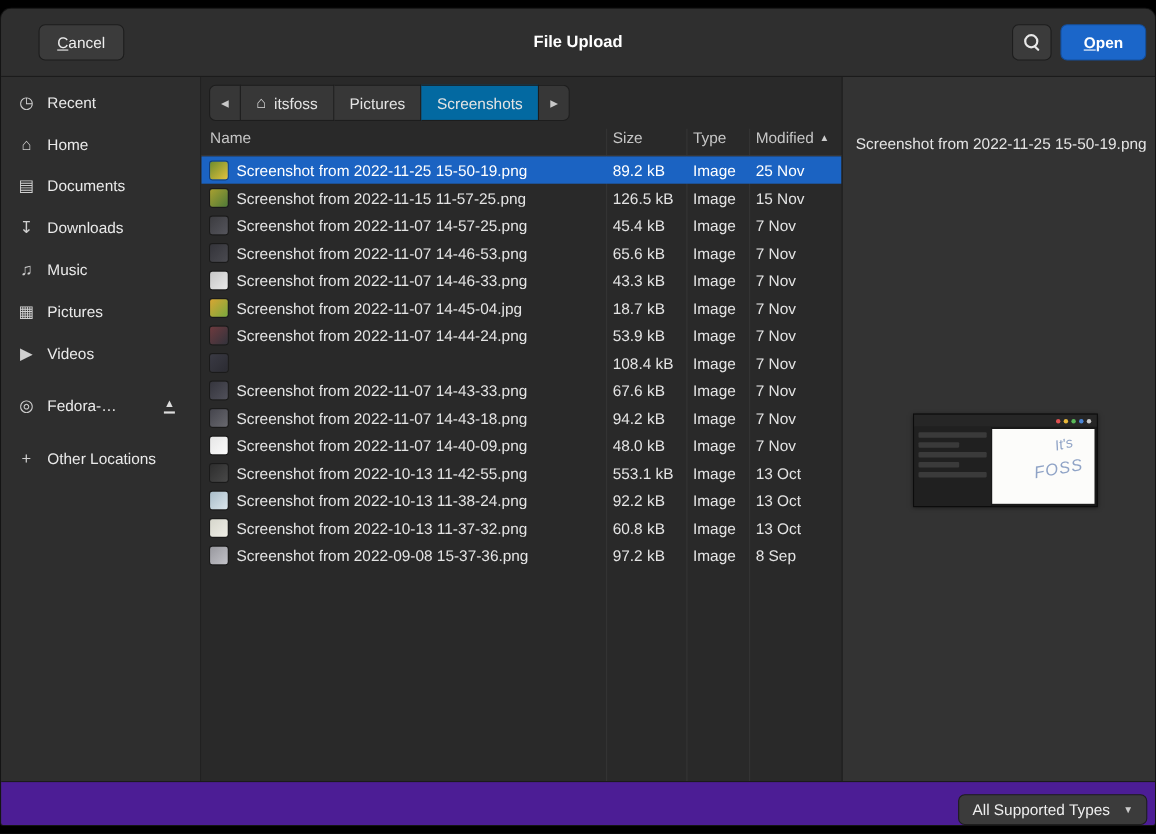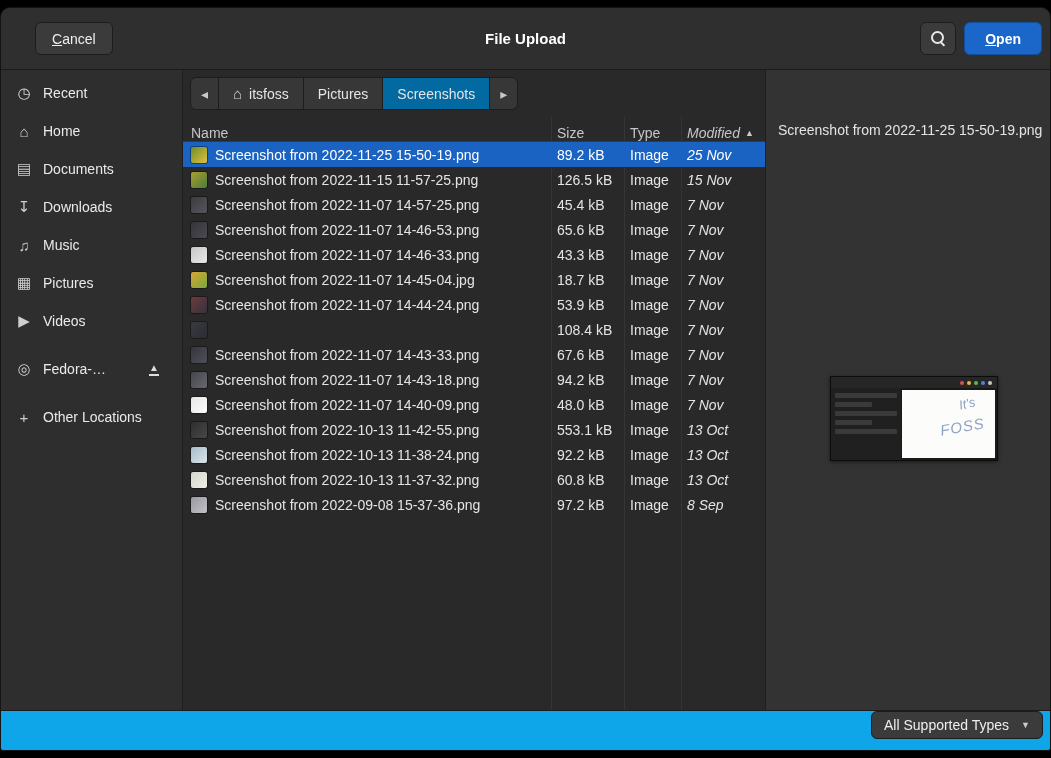--- a/index.html
+++ b/index.html
@@ -50,26 +50,26 @@
   .crumb-repeat { display:contents; }
   .crumb { background:#373737; border:1px solid #1d1d1d; border-left:none; color:#e4e4e4; font:inherit;
            padding:0 14px; display:flex; align-items:center; gap:7px; cursor:pointer; }
   .crumb.first { border-left:1px solid #1d1d1d; border-radius:6px 0 0 6px; }
   .crumb.last { border-radius:0 6px 6px 0; }
   .crumb.nav { padding:0 10px; color:#c8c8c8; }
   .crumb.active { background:#0369a1; }
   .crumb-icon { font-size:15px; color:#d8d8d8; }
 
   
-  .list-header { flex:0 0 25px; display:flex; align-items:flex-end; border-bottom:1px solid #383838;
+  .list-header { flex:0 0 25px; display:flex; align-items:flex-start; border-bottom:1px solid #383838;
                  color:#c6c6c6; position:relative; z-index:1; }
   .cell-name { width:368px; padding-left:8px; display:flex; align-items:center; gap:8px; min-width:0; }
   .cell-size { width:73px; padding-left:6px; }
   .cell-type { width:57px; padding-left:6px; }
-  .cell-mod  { flex:1; padding-left:6px; display:flex; align-items:center; gap:5px;font-style:italic; }
+  .cell-mod  { flex:1; padding-left:6px; display:flex; align-items:center; gap:5px; }
   .sort-arrow { font-size:9px; color:#cccccc; }
 
   
   .rows { flex:1; position:relative; z-index:1; overflow:hidden; }
   .file-row { height:25px; display:flex; align-items:center; cursor:pointer; color:#e4e4e4; }
   .file-row.selected { background:#1b63c2; color:#ffffff; }
   .file-thumb { width:16px; height:16px; flex:0 0 16px; border-radius:2px; background:#555555; box-shadow:0 0 0 1px rgba(0,0,0,.35); }
   .file-name { white-space:nowrap; overflow:hidden; text-overflow:ellipsis; }
 
   
@@ -81,22 +81,22 @@
   .tw-dot { width:4px; height:4px; border-radius:50%; background:#888888; }
   .tw-body { flex:1; display:flex; min-height:0; }
   .tw-side { width:70px; background:#202020; padding:5px 4px; display:flex; flex-direction:column; gap:4px; }
   .tw-bar { height:5px; background:#3a3a3a; border-radius:1px; }
   .tw-bar.short { width:60%; }
   .tw-canvas { flex:1; background:#fcfcfa; margin:2px 2px 2px 1px; position:relative; color:#8fa3c6; font-style:italic; }
   .tw-text1 { position:absolute; right:20px; top:6px; transform:rotate(-14deg); font-size:13px; }
   .tw-text2 { position:absolute; right:10px; top:28px; transform:rotate(-10deg); font-size:15px; letter-spacing:1px; }
 
   
-  .bottombar { flex:0 0 40px; background:#0ea5e9; border-top:1px solid #1b1b1b;
-               display:flex; align-items:flex-start; justify-content:flex-end; padding:0 7px; }
+  .bottombar { flex:0 0 40px; background:#4c1d95; border-top:1px solid #1b1b1b;
+               display:flex; align-items:flex-end; justify-content:flex-end; padding:0 7px; }
   .filter-btn { height:28px; display:flex; align-items:center; gap:12px; padding:0 12px; }
   .dd-arrow { font-size:9px; color:#cccccc; }
 </style>
 </head>
 <body>
 
 <div class="dialog">
 
   <header class="headerbar">
     <button class="btn cancel">

